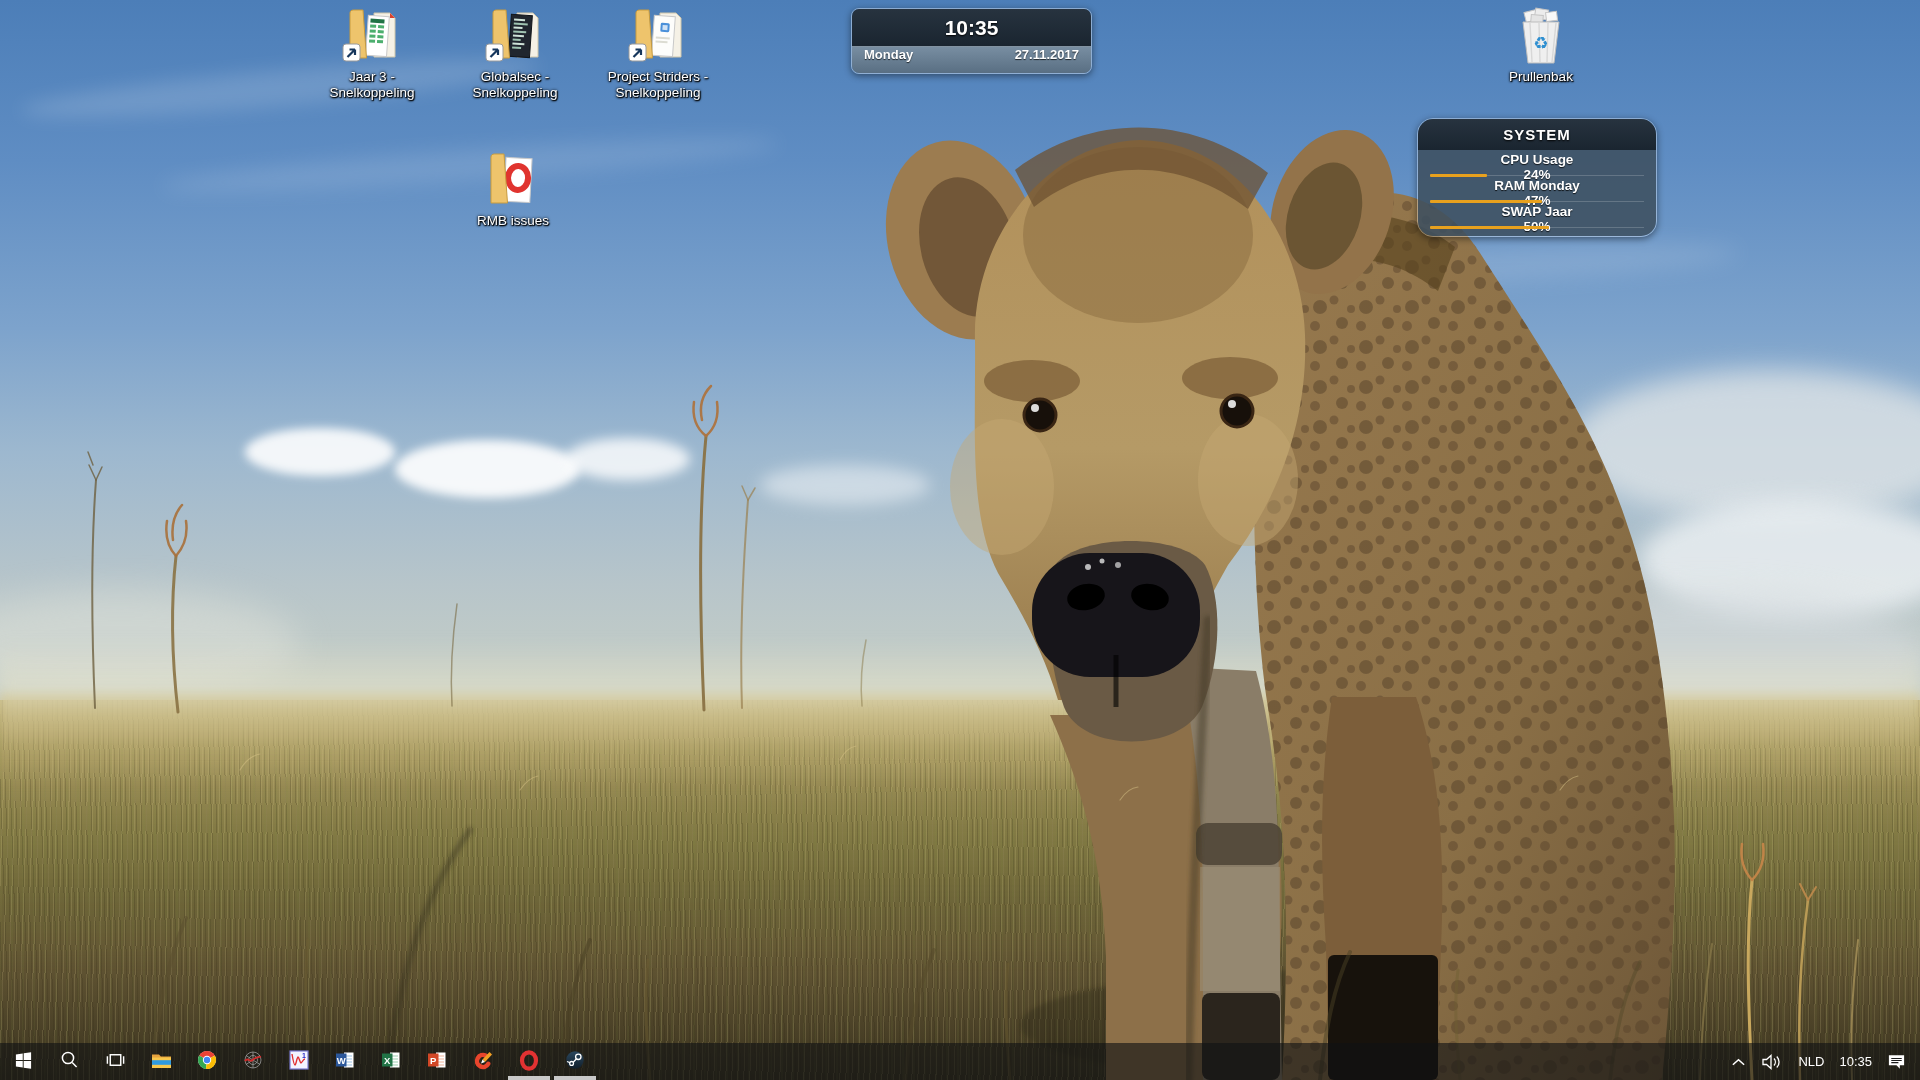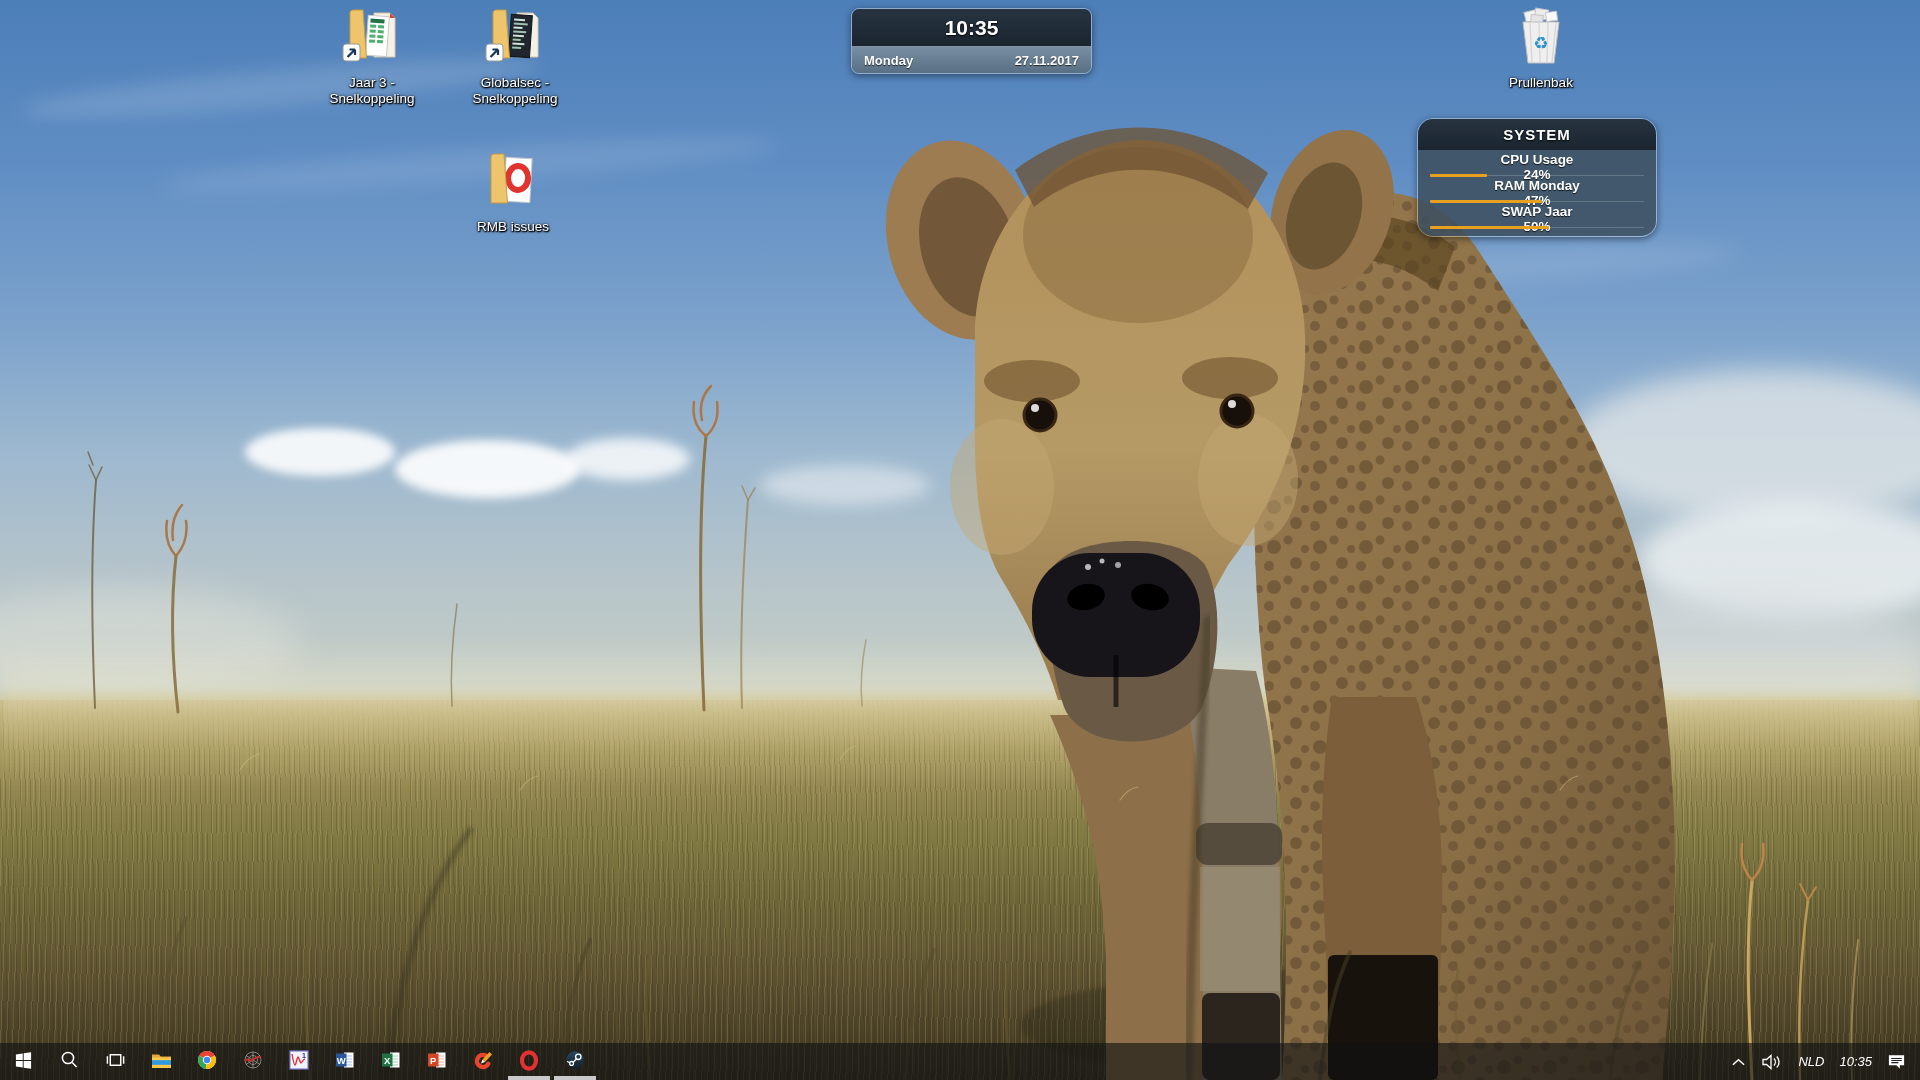--- a/index.html
+++ b/index.html
@@ -35,50 +35,50 @@
        background:linear-gradient(180deg,transparent,rgba(110,118,54,.30) 40%,rgba(90,96,44,.26) 70%,transparent);}
   .field-blurtop{position:absolute;left:0;top:-6px;width:100%;height:92px;filter:blur(5px);
        background:linear-gradient(180deg,rgba(208,195,142,.85),rgba(186,171,116,.4),transparent);}
 
   .hyena{position:absolute;left:850px;top:95px;width:900px;height:985px;}
   .fg-grass{position:absolute;left:0;top:0;width:1920px;height:1080px;pointer-events:none;}
 
   
   .desk-icon{position:absolute;width:132px;display:flex;flex-direction:column;align-items:center;z-index:20;cursor:default;}
   .desk-icon .glyph{width:72px;height:62px;display:flex;align-items:center;justify-content:center;}
-  .desk-icon .lbl{margin-top:7px;color:#fff;font-size:13.5px;line-height:1.22;text-align:center;max-width:128px;
+  .desk-icon .lbl{margin-top:1px;color:#fff;font-size:13.5px;line-height:1.22;text-align:center;max-width:128px;
        text-shadow:0 1px 2px #000,0 0 3px #000,1px 1px 1px #000;}
 
   
   .clock-widget{position:absolute;left:851px;top:8px;width:239px;height:64px;z-index:30;border-radius:8px;overflow:hidden;
        border:1px solid rgba(255,255,255,.35);box-shadow:0 2px 7px rgba(0,0,0,.45);}
   .clock-top{height:37px;background:linear-gradient(180deg,#27333f,#1a2530);display:flex;align-items:center;justify-content:center;
        color:#fff;font-size:21px;font-weight:bold;text-shadow:0 1px 2px #000;}
   .clock-bottom{height:27px;background:linear-gradient(180deg,rgba(122,142,160,.94),rgba(88,108,126,.94));
-       border-top:1px solid rgba(255,255,255,.25);display:flex;align-items:center;justify-content:space-between;
+       border-top:1px solid rgba(255,255,255,.25);display:flex;align-items:flex-start;justify-content:space-between;
        padding:0 12px;color:#fff;font-size:13px;font-weight:bold;text-shadow:0 1px 1px rgba(0,0,0,.7);}
 
   .system-widget{position:absolute;left:1417px;top:118px;width:238px;z-index:30;border-radius:16px;overflow:hidden;
        border:1px solid rgba(255,255,255,.3);box-shadow:0 2px 7px rgba(0,0,0,.45);}
   .sys-title{height:31px;background:linear-gradient(180deg,#27333f,#1a2530);display:flex;align-items:center;justify-content:center;
        color:#fff;font-size:15px;font-weight:bold;letter-spacing:1px;text-shadow:0 1px 2px #000;}
   .sys-body{background:rgba(62,80,96,.88);padding:2px 0 6px 0;}
   .sys-row{position:relative;height:26px;display:flex;align-items:center;justify-content:space-between;
        padding:0 12px;color:#fff;font-size:13.5px;font-weight:bold;text-shadow:0 1px 1px rgba(0,0,0,.8);flex-direction:column;}
   .bar-track{position:absolute;left:12px;right:12px;bottom:2px;height:1px;background:rgba(255,255,255,.18);}
   .bar-fill{position:absolute;left:12px;bottom:1px;height:3px;background:#e8a11e;border-radius:1px;}
 
   
   .taskbar{position:absolute;left:0;bottom:0;width:1920px;height:37px;background:rgba(16,18,20,.62);
        display:flex;align-items:center;z-index:50;}
   .tb-btn{width:46px;height:37px;display:flex;align-items:center;justify-content:center;position:relative;
        background:none;border:0;padding:0;cursor:default;}
   .tb-btn.running::after{content:"";position:absolute;left:2px;right:2px;bottom:0;height:4px;background:#c9c9c9;}
   .tray{margin-left:auto;display:flex;align-items:center;gap:15px;padding:0 14px;color:#fff;font-size:13px;}
-  .tray-item{display:flex;align-items:center;justify-content:center;font-style:italic;}
+  .tray-item{display:flex;align-items:center;justify-content:center;}
 </style>
 </head>
 <body>
 
 <div class="screen">
 
   <div class="sky"></div>
   <div class="cloud c-wisp1"></div>
   <div class="cloud c-wisp2"></div>
   <div class="cloud c-wisp3"></div>
@@ -259,20 +259,38 @@
             <rect x="30" y="40" width="9" height="2" fill="#9fc3b0"></rect>
         </g>
         <path d="M10 6 C10 4 11.5 3 13.5 3 L23 3 L26.5 51 L10 51 Z" fill="#eec46c" stroke="#c79b3f" stroke-width="1"></path>
         <rect x="3" y="37" width="17" height="17" rx="3" fill="#fff" stroke="#9a9a9a" stroke-width="1"></rect>
         <path d="M7.5 50 L15 42.5 M15 42.5 h-5.5 M15 42.5 v5.5" stroke="#16365c" stroke-width="2.2" fill="none"></path>
       </svg>
     </div>
     <div class="lbl">Globalsec - Snelkoppeling</div>
   </div>
 
+  <div class="desk-icon" style="left:592px;top:6px;" title="Project Striders - Snelkoppeling">
+    <div class="glyph">
+      <svg width="66" height="60" viewBox="0 0 64 60">
+        <path d="M34 6 L50 6 L55 11 L55 50 L34 50 Z" fill="#f5f1e6" stroke="#cfc6ab" stroke-width="1"></path>
+        <g transform="rotate(4 38 28)">
+          <rect x="27" y="9" width="21" height="40" fill="#fdfdfb" stroke="#c9c9c9" stroke-width="1"></rect>
+          <rect x="34" y="16" width="9" height="9" rx="1.5" fill="#4a90d9"></rect>
+          <rect x="36" y="18" width="5" height="5" fill="#cfe2f5"></rect>
+          <rect x="30" y="30" width="14" height="2" fill="#dcdcd2"></rect>
+            <rect x="30" y="34" width="12" height="2" fill="#dcdcd2"></rect>
+        </g>
+        <path d="M10 6 C10 4 11.5 3 13.5 3 L23 3 L26.5 51 L10 51 Z" fill="#eec46c" stroke="#c79b3f" stroke-width="1"></path>
+        <rect x="3" y="37" width="17" height="17" rx="3" fill="#fff" stroke="#9a9a9a" stroke-width="1"></rect>
+        <path d="M7.5 50 L15 42.5 M15 42.5 h-5.5 M15 42.5 v5.5" stroke="#16365c" stroke-width="2.2" fill="none"></path>
+      </svg>
+    </div>
+    <div class="lbl">Project Striders - Snelkoppeling</div>
+  </div>
 
   <div class="desk-icon" style="left:447px;top:150px;" title="RMB issues">
     <div class="glyph">
       <svg width="66" height="60" viewBox="0 0 64 60">
         <g transform="rotate(3 38 28)">
           <rect x="24" y="7" width="26" height="44" fill="#fff" stroke="#c9c9c9" stroke-width="1"></rect>
           <ellipse cx="37" cy="27" rx="10" ry="12" fill="none" stroke="#e0342f" stroke-width="6"></ellipse>
         </g>
         <path d="M10 6 C10 4 11.5 3 13.5 3 L23 3 L26.5 52 L10 52 Z" fill="#eec46c" stroke="#c79b3f" stroke-width="1"></path>
       </svg>

